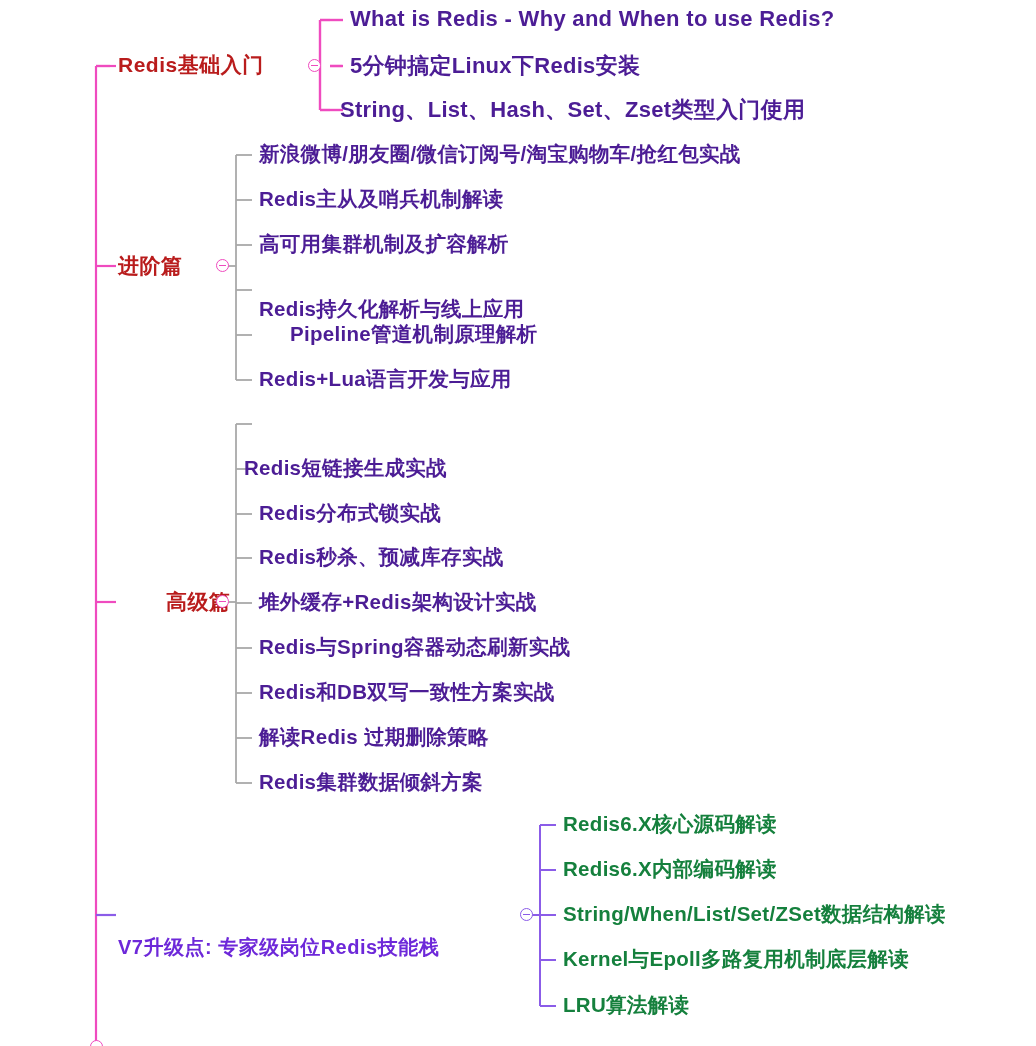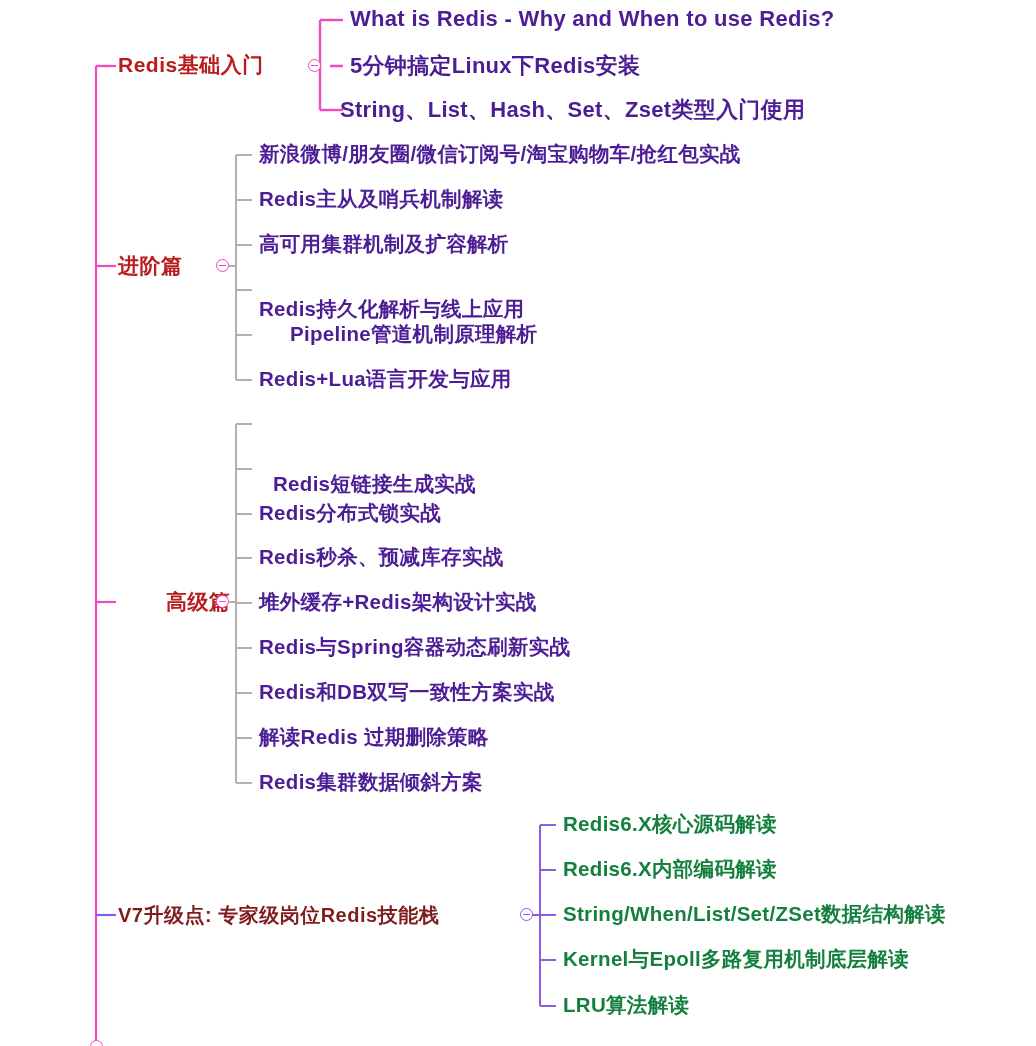--- a/index.html
+++ b/index.html
@@ -51,23 +51,24 @@
     font-weight: 700;
     color: #4c1d95;
     letter-spacing: 0.3px;
   }
 
   .leaf-label.large {
     font-size: 22px;
   }
 
   .branch-label.highlight {
-    color: #7f1d1d;
+    color: #6d28d9;
     font-size: 20px;
     font-weight: 700;
+    margin-top: 32px;
   }
 
   .leaf-label.highlight {
     color: #15803d;
     font-size: 20.5px;
     font-weight: 700;
   }
 
   
   .toggle {
@@ -165,21 +166,21 @@
   <div class="node leaf-label" style="left:259px; top:144px;">新浪微博/朋友圈/微信订阅号/淘宝购物车/抢红包实战</div>
   <div class="node leaf-label" style="left:259px; top:189px;">Redis主从及哨兵机制解读</div>
   <div class="node leaf-label" style="left:259px; top:234px;">高可用集群机制及扩容解析</div>
   <div class="node leaf-label" style="left:259px; top:279px;margin-top:20px;">Redis持久化解析与线上应用</div>
   <div class="node leaf-label" style="left:274px; top:324px;margin-left:16px;">Pipeline管道机制原理解析</div>
   <div class="node leaf-label" style="left:259px; top:369px;">Redis+Lua语言开发与应用</div>
 
   <div class="node branch-label" style="left:118px; top:591px;margin-left:48px;">高级篇</div>
   <div class="toggle" style="left:216px; top:595px;"></div>
 
-  <div class="node leaf-label" style="left:273px; top:458px;margin-top:16px;">Redis短链接生成实战</div>
+  <div class="node leaf-label" style="left:244px; top:458px;">Redis短链接生成实战</div>
   <div class="node leaf-label" style="left:259px; top:503px;">Redis分布式锁实战</div>
   <div class="node leaf-label" style="left:259px; top:547px;">Redis秒杀、预减库存实战</div>
   <div class="node leaf-label" style="left:259px; top:592px;">堆外缓存+Redis架构设计实战</div>
   <div class="node leaf-label" style="left:259px; top:637px;">Redis与Spring容器动态刷新实战</div>
   <div class="node leaf-label" style="left:259px; top:682px;">Redis和DB双写一致性方案实战</div>
   <div class="node leaf-label" style="left:259px; top:727px;">解读Redis 过期删除策略</div>
   <div class="node leaf-label" style="left:259px; top:772px;">Redis集群数据倾斜方案</div>
 
   <div class="node branch-label highlight" style="left:118px; top:905px;">V7升级点: 专家级岗位Redis技能栈</div>
   <div class="toggle blue" style="left:520px; top:908px;"></div>

